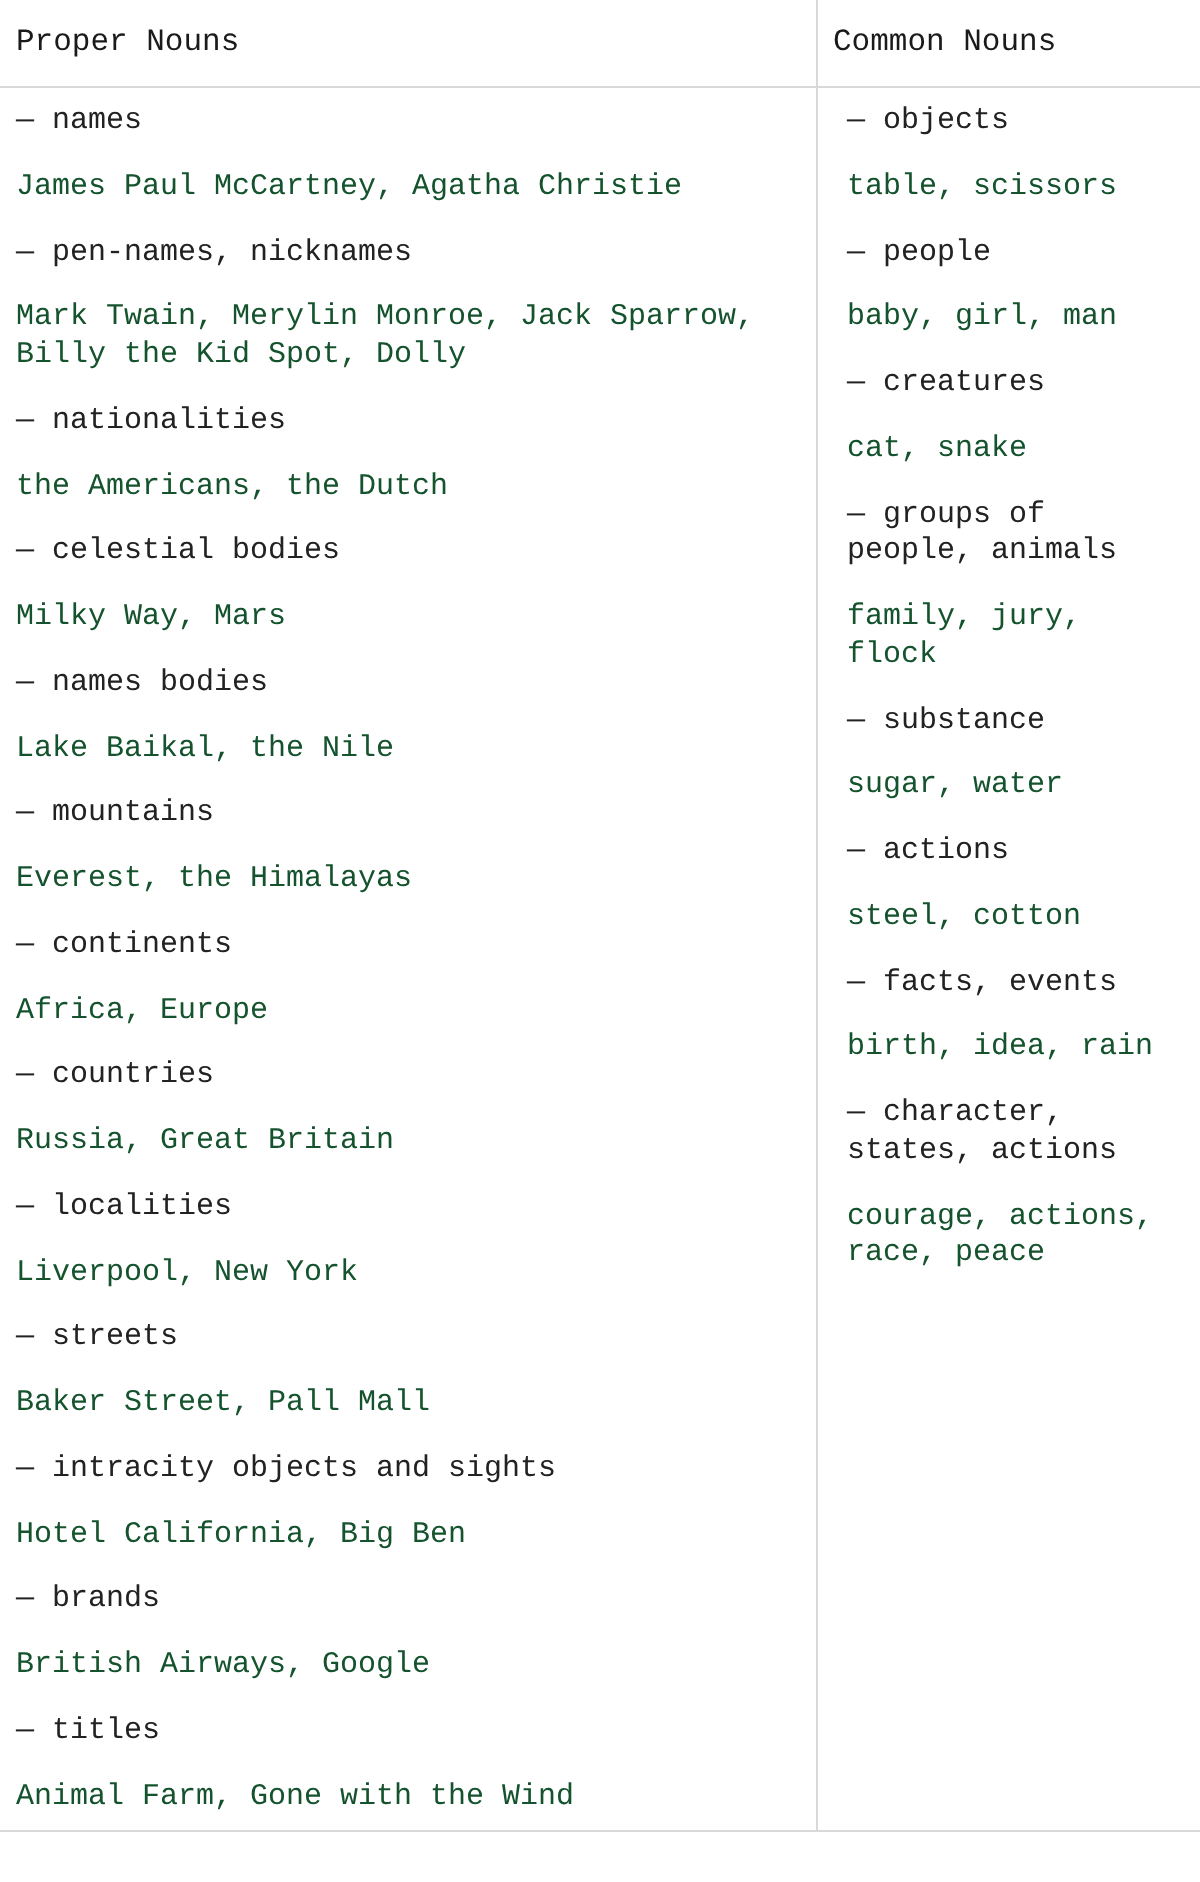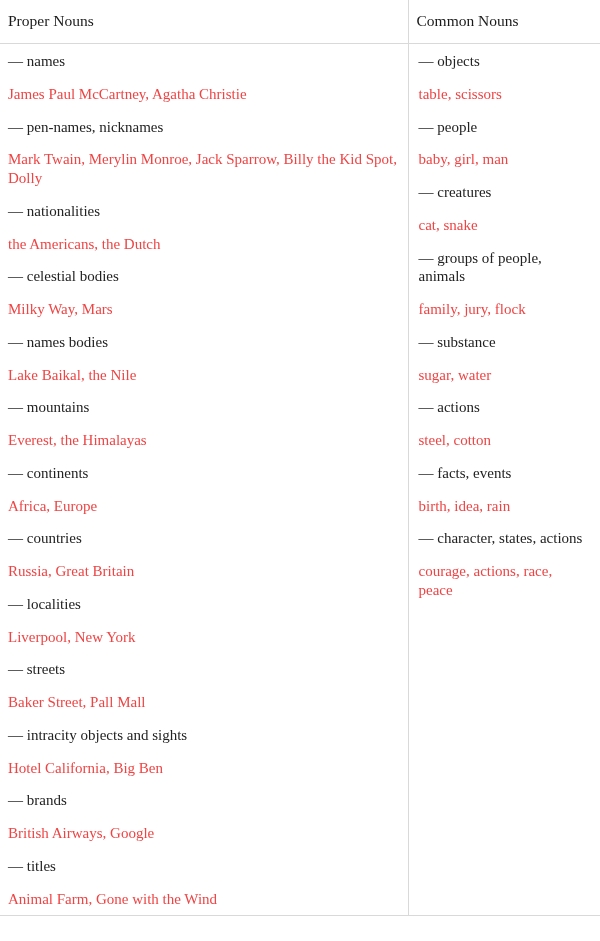--- a/index.html
+++ b/index.html
@@ -11,20 +11,21 @@
     width: 600px;
     height: 941px;
     font-family: "Liberation Serif", serif;
     color: #222222;
     font-size: 15px;
     overflow: hidden;
   }
   .table-wrap {
     width: 510px;
     box-sizing: border-box;
+    font-family: Liberation Mono, monospace;
   }
   table.nouns-table {
     width: 600px;
     border-collapse: collapse;
     table-layout: fixed;
   }
   table.nouns-table col.col-left { width: 408px; }
   table.nouns-table col.col-right { width: 192px; }
 
   table.nouns-table thead th {
@@ -43,33 +44,33 @@
   table.nouns-table thead th.th-right {
   }
 
   table.nouns-table td {
     vertical-align: top;
     padding: 0;
     border-right: 1px solid #d9d9d9;
   }
   table.nouns-table td.cell-right {
     border-right: none;
-    padding-left: 1px;
+    padding-left: 6px;
   }
 
   .entry-list {
     margin: 0;
     padding: 0;
     list-style: none;
   }
   .entry {
     font-size: 15px;
     line-height: 1.25;
     padding: 7px 8px 7px 8px;
-    color: #ef4444;
+    color: #14532d;
   }
   .entry.dash {
     color: #222222;
   }
   .cell-right .entry {
     padding-left: 9px;
     padding-right: 10px;
   }
   .bottom-rule {
     width: 600px;

